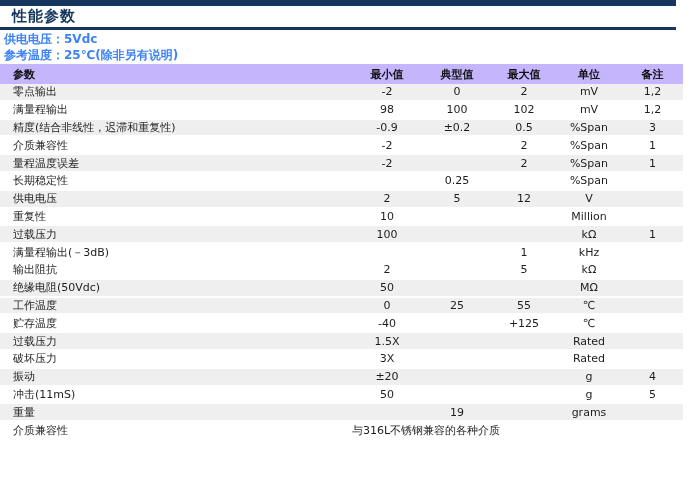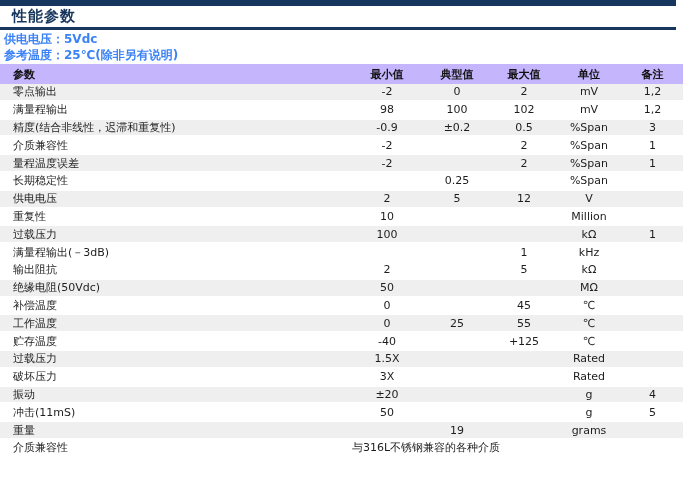--- a/index.html
+++ b/index.html
@@ -207,28 +207,20 @@
           <td class="c-note"></td>
         </tr>
         <tr class="stripe">
           <td class="c-param">绝缘电阻(50Vdc)</td>
           <td class="c-min">50</td>
           <td class="c-typ"></td>
           <td class="c-max"></td>
           <td class="c-unit">MΩ</td>
           <td class="c-note"></td>
         </tr>
-        <tr>
-          <td class="c-param">补偿温度</td>
-          <td class="c-min">0</td>
-          <td class="c-typ"></td>
-          <td class="c-max">45</td>
-          <td class="c-unit">℃</td>
-          <td class="c-note"></td>
-        </tr>
         <tr class="stripe">
           <td class="c-param">工作温度</td>
           <td class="c-min">0</td>
           <td class="c-typ">25</td>
           <td class="c-max">55</td>
           <td class="c-unit">℃</td>
           <td class="c-note"></td>
         </tr>
         <tr>
           <td class="c-param">贮存温度</td>

